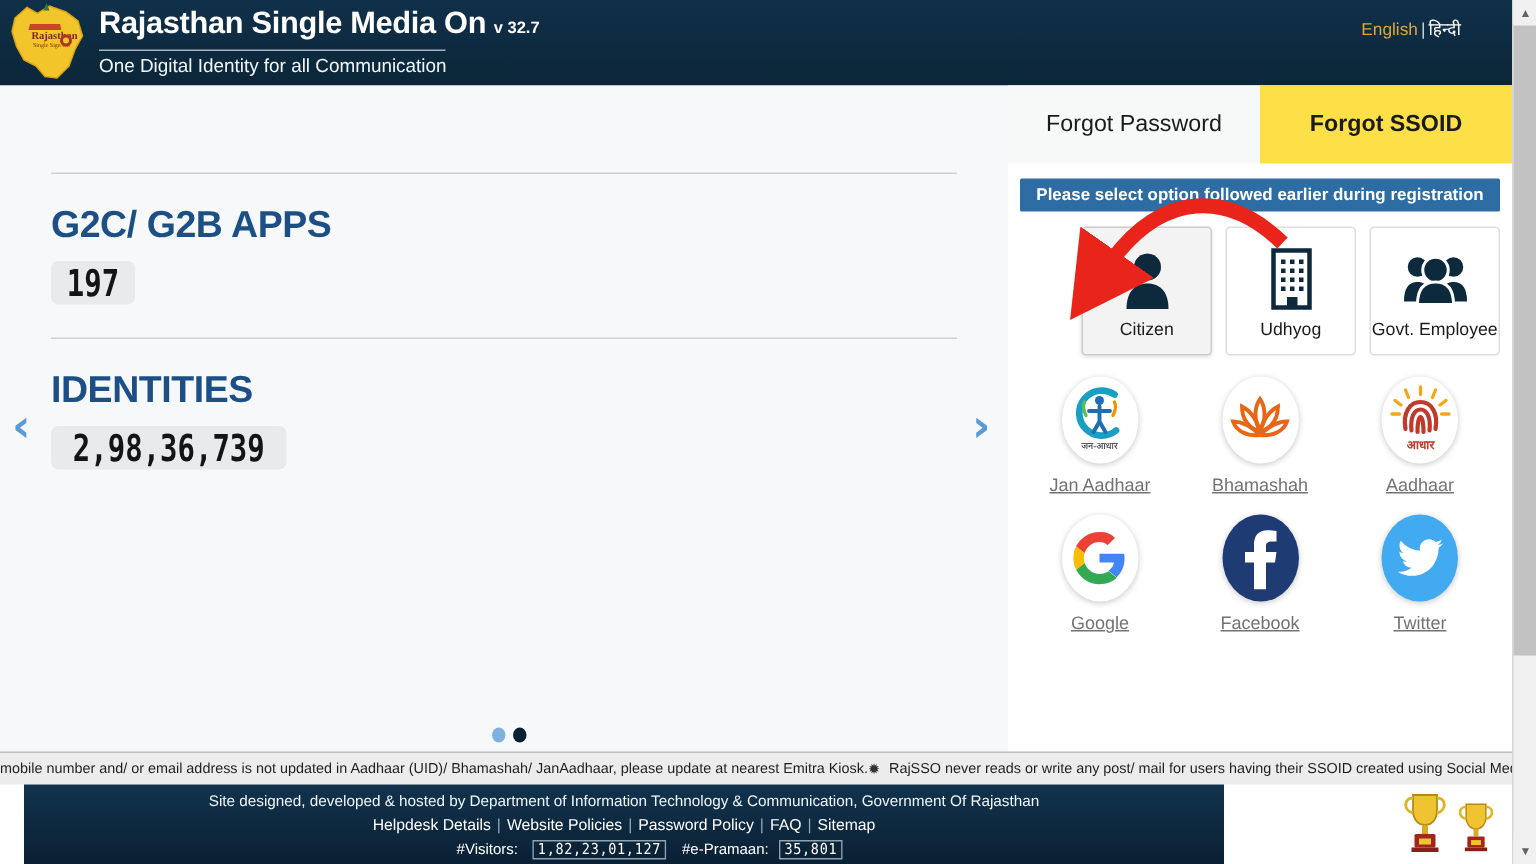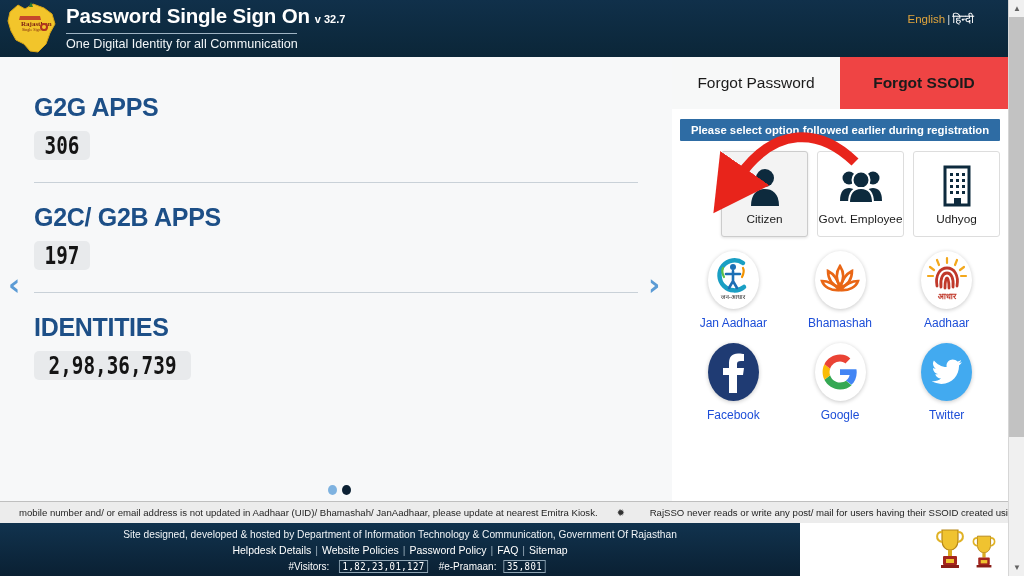--- a/index.html
+++ b/index.html
@@ -74,21 +74,21 @@
   .right-pane {
     position: absolute; left: 672px; top: 57px; width: 336px; height: 444px;
     background: #ffffff;
   }
   .tabs { display: flex; height: 52px; align-items: stretch; }
   .tab {
     flex: 1; display: flex; align-items: center; justify-content: center;
     font-size: 15.5px; color: #1b1b1b; cursor: pointer;
   }
   .tab.inactive { background: #f7f8f8; font-weight: normal; }
-  .tab.active { background: #ef4444; font-weight: bold; }
+  .tab.active { background: #fde047; font-weight: bold; }
   .notice-bar {
     margin: 10px 8px 0 8px; height: 22px;
     background: #2e6ca4; color: #ffffff;
     display: flex; align-items: center; justify-content: center;
     font-size: 11.3px; font-weight: bold; border-radius: 1px;
     white-space: nowrap; overflow: hidden;
   }
   .opt-row {
     display: flex; gap: 9px; margin: 10px 8px 0 8px;
   }
@@ -101,35 +101,35 @@
   .opt-label { font-size: 11.8px; color: #1b1b1b; }
   .opt-icon { width: 46px; height: 48px; display: flex; align-items: center; justify-content: center; }
 
   .idp-row { display: flex; margin: 14px 8px 0 8px; }
   .idp { flex: 1; display: flex; flex-direction: column; align-items: center; cursor: pointer; }
   .idp-badge {
     width: 51px; height: 58px; border-radius: 50%;
     background: #ffffff; box-shadow: 0 1px 4px rgba(0,0,0,.22);
     display: flex; align-items: center; justify-content: center; overflow: hidden;
   }
-  .idp-label { font-size: 12px; color: #1d4ed8; margin-top: 7px; }
+  .idp-label { font-size: 12px; color: #737373; margin-top: 7px; text-decoration: underline; }
 
   
   .marquee {
     position: absolute; left: 0; top: 501px; width: 1008px; height: 22px;
     background: #ececec; border-top: 1px solid #bfbfbf;
     display: flex; align-items: center; overflow: hidden;
     font-size: 9.6px; color: #1f1f1f; white-space: nowrap;
   }
-  .marquee span { padding-left: 19px; }
+  .marquee span { padding-left: 0; }
   .mq-star { color: #333; padding: 0 6px 0 10px; }
 
   
   .footer {
-    position: absolute; left: 0; top: 523px; width: 800px; height: 53px;
+    position: absolute; left: 16px; top: 523px; width: 800px; height: 53px;
     background: #0e2b42;
     background: linear-gradient(180deg,#11334e 0%, #0a2033 100%);
     color: #ffffff; text-align: center; padding-top: 6px;
   }
   .f-line1 { font-size: 10.2px; color: #f0f4f7; }
   .f-line2 { font-size: 10.5px; margin-top: 4px; }
   .f-line2 a { color: #ffffff; text-decoration: none; }
   .f-line2 .bar { color: #94a8b6; margin: 0 4px; }
   .f-line3 { font-size: 10px; margin-top: 4px; display: flex; align-items: center; justify-content: center; gap: 5px; margin-left: 37px; }
   .f-counter {
@@ -163,39 +163,33 @@
         <path d="M10 12 L18 5 L25 9 L33 4 L44 8 L52 14 L55 24 L50 33 L46 44 L38 52 L30 51 L24 44 L16 40 L11 31 L8 21 Z" fill="#f2c52b" stroke="#d9a516" stroke-width="1"></path>
         <path d="M20 16 L40 16 L41 20 L19 20 Z" fill="#c0392b" opacity=".9"></path>
         <text x="21" y="26" font-family="Liberation Serif, serif" font-size="7" fill="#7a1f12" font-weight="bold">Rajasthan</text>
         <text x="22" y="31" font-family="Liberation Serif, serif" font-size="4" fill="#7a1f12">Single Sign On</text>
         <circle cx="44" cy="27" r="4" fill="#b0341f"></circle>
         <circle cx="44" cy="27" r="2" fill="#f2c52b"></circle>
         <path d="M31 2 L33 7 L29 7 Z" fill="#2e7d32"></path>
       </svg>
     </div>
     <div class="brand">
-      <div class="brand-title"><span>Password Single Sign On</span><span class="brand-ver">v 32.7</span></div>
+      <div class="brand-title"><span>Rajasthan Single Media On</span><span class="brand-ver">v 32.7</span></div>
       <div class="brand-rule"></div>
       <div class="brand-sub">One Digital Identity for all Communication</div>
     </div>
     <div class="lang">
       <span class="en">English</span><span class="sep">|</span><span class="hi">हिन्दी</span>
     </div>
   </div>
 
   <div class="left-pane">
 
     <div style="padding-top:36px"></div>
 
-    <div class="stat-block">
-      <div class="stat-title">G2G APPS</div>
-      <div class="counter">
-        <span class="d">306</span>
-      </div>
-    </div>
 
     <div class="divider"></div>
 
     <div class="stat-block" style="margin-top:20px">
       <div class="stat-title">G2C/ G2B APPS</div>
       <div class="counter">
         <span class="d">197</span>
       </div>
     </div>
 
@@ -229,34 +223,20 @@
     <div class="opt-row">
 
       <div class="opt-card selected">
         <div class="opt-icon">
           <svg width="34" height="40" viewBox="0 0 34 40">
             <circle cx="17" cy="12" r="9" fill="#0d2a3d"></circle>
             <path d="M3 40 C3 27 10 23 17 23 C24 23 31 27 31 40 Z" fill="#0d2a3d"></path>
           </svg>
         </div>
         <div class="opt-label">Citizen</div>
-      </div>
-
-      <div class="opt-card">
-        <div class="opt-icon">
-          <svg width="44" height="38" viewBox="0 0 44 38">
-            <circle cx="10" cy="11" r="6.5" fill="#0d2a3d"></circle>
-            <path d="M1 34 C1 24 5 21 10 21 C15 21 19 24 19 34 Z" fill="#0d2a3d"></path>
-            <circle cx="34" cy="11" r="6.5" fill="#0d2a3d"></circle>
-            <path d="M25 34 C25 24 29 21 34 21 C39 21 43 24 43 34 Z" fill="#0d2a3d"></path>
-            <circle cx="22" cy="13" r="8.5" fill="#0d2a3d" stroke="#ffffff" stroke-width="2"></circle>
-            <path d="M10 36 C10 25 15 21 22 21 C29 21 34 25 34 36 Z" fill="#0d2a3d" stroke="#ffffff" stroke-width="2"></path>
-          </svg>
-        </div>
-        <div class="opt-label">Govt. Employee</div>
       </div>
 
       <div class="opt-card">
         <div class="opt-icon">
           <svg width="30" height="42" viewBox="0 0 30 42">
             <rect x="3" y="2" width="24" height="38" fill="#ffffff" stroke="#0d2a3d" stroke-width="3"></rect>
             <g fill="#0d2a3d">
               <rect x="8" y="8" width="3" height="3"></rect>
                 <rect x="14" y="8" width="3" height="3"></rect>
                 <rect x="20" y="8" width="3" height="3"></rect>
@@ -268,20 +248,34 @@
                 <rect x="20" y="20" width="3" height="3"></rect>
               <rect x="8" y="26" width="3" height="3"></rect>
                 <rect x="14" y="26" width="3" height="3"></rect>
                 <rect x="20" y="26" width="3" height="3"></rect>
             </g>
             <rect x="12" y="33" width="7" height="7" fill="#0d2a3d"></rect>
           </svg>
         </div>
         <div class="opt-label">Udhyog</div>
       </div>
+
+      <div class="opt-card">
+        <div class="opt-icon">
+          <svg width="44" height="38" viewBox="0 0 44 38">
+            <circle cx="10" cy="11" r="6.5" fill="#0d2a3d"></circle>
+            <path d="M1 34 C1 24 5 21 10 21 C15 21 19 24 19 34 Z" fill="#0d2a3d"></path>
+            <circle cx="34" cy="11" r="6.5" fill="#0d2a3d"></circle>
+            <path d="M25 34 C25 24 29 21 34 21 C39 21 43 24 43 34 Z" fill="#0d2a3d"></path>
+            <circle cx="22" cy="13" r="8.5" fill="#0d2a3d" stroke="#ffffff" stroke-width="2"></circle>
+            <path d="M10 36 C10 25 15 21 22 21 C29 21 34 25 34 36 Z" fill="#0d2a3d" stroke="#ffffff" stroke-width="2"></path>
+          </svg>
+        </div>
+        <div class="opt-label">Govt. Employee</div>
+      </div>
     </div>
 
     <div class="idp-row">
 
       <div class="idp">
         <div class="idp-badge">
           <svg width="46" height="50" viewBox="0 0 46 50">
             <path d="M12 10 C5 20 8 34 23 38 C38 34 41 20 34 10 C31 18 28 22 23 22 C18 22 15 18 12 10 Z" fill="#17a3b8" opacity="0"></path>
             <path d="M33 8 A15 15 0 1 0 34 32" fill="none" stroke="#1a9fc4" stroke-width="4.5" stroke-linecap="round"></path>
             <circle cx="23" cy="12" r="3" fill="#1c6fb5"></circle>
@@ -329,38 +323,38 @@
             <text x="23" y="44" text-anchor="middle" font-family="Liberation Serif, serif" font-size="8" fill="#c0392b" font-weight="bold">आधार</text>
           </svg>
         </div>
         <div class="idp-label">Aadhaar</div>
       </div>
     </div>
 
     <div class="idp-row" style="margin-top:13px">
 
       <div class="idp">
-        <div class="idp-badge" style="background:#1f3b73">
-          <svg width="26" height="42" viewBox="0 0 26 42">
-            <path d="M17 42 L17 24 L23 24 L24 17 L17 17 L17 13 C17 11 18 10 21 10 L24 10 L24 3 C23 3 21 2.5 18 2.5 C12 2.5 9 6 9 12 L9 17 L3 17 L3 24 L9 24 L9 42 Z" fill="#ffffff"></path>
-          </svg>
-        </div>
-        <div class="idp-label">Facebook</div>
-      </div>
-
-      <div class="idp">
         <div class="idp-badge" style="background:#ffffff">
           <svg width="38" height="38" viewBox="0 0 48 48">
             <path fill="#4285F4" d="M45.1 24.5c0-1.6-.1-2.8-.4-4.1H24v7.4h12.1c-.2 2-1.6 5-4.6 7l7 5.4c4.1-3.8 6.6-9.4 6.6-15.7z"></path>
             <path fill="#34A853" d="M24 46c6 0 11-2 14.6-5.4l-7-5.4c-1.9 1.3-4.4 2.2-7.6 2.2-5.8 0-10.7-3.9-12.5-9.2l-7.2 5.6C7.9 41 15.4 46 24 46z"></path>
             <path fill="#FBBC05" d="M11.5 28.2c-.5-1.4-.7-2.8-.7-4.2s.3-2.9.7-4.2l-7.2-5.6C2.8 17.1 2 20.4 2 24s.8 6.9 2.3 9.8l7.2-5.6z"></path>
             <path fill="#EA4335" d="M24 10.6c3.3 0 5.5 1.4 6.8 2.6l6.2-6.1C33.9 3.6 30 2 24 2 15.4 2 7.9 7 4.3 14.2l7.2 5.6C13.3 14.5 18.2 10.6 24 10.6z"></path>
           </svg>
         </div>
         <div class="idp-label">Google</div>
+      </div>
+
+      <div class="idp">
+        <div class="idp-badge" style="background:#1f3b73">
+          <svg width="26" height="42" viewBox="0 0 26 42">
+            <path d="M17 42 L17 24 L23 24 L24 17 L17 17 L17 13 C17 11 18 10 21 10 L24 10 L24 3 C23 3 21 2.5 18 2.5 C12 2.5 9 6 9 12 L9 17 L3 17 L3 24 L9 24 L9 42 Z" fill="#ffffff"></path>
+          </svg>
+        </div>
+        <div class="idp-label">Facebook</div>
       </div>
 
       <div class="idp">
         <div class="idp-badge" style="background:#42aaf0">
           <svg width="32" height="28" viewBox="0 0 32 28">
             <path fill="#ffffff" d="M31 4.3c-1.1.5-2.3.8-3.5 1 1.3-.8 2.2-2 2.7-3.4-1.2.7-2.5 1.2-3.9 1.5C25.1 2.2 23.5 1.5 21.7 1.5c-3.4 0-6.2 2.8-6.2 6.2 0 .5.1 1 .2 1.4C10.5 8.8 5.9 6.3 2.9 2.5 2.3 3.4 2 4.5 2 5.6c0 2.1 1.1 4 2.8 5.1-1 0-2-.3-2.8-.8v.1c0 3 2.1 5.5 5 6.1-.5.1-1 .2-1.6.2-.4 0-.8 0-1.2-.1.8 2.5 3.1 4.3 5.8 4.3-2.1 1.7-4.8 2.7-7.7 2.7-.5 0-1 0-1.5-.1 2.8 1.8 6 2.8 9.5 2.8 11.4 0 17.7-9.5 17.7-17.7v-.8C29.1 6.6 30.1 5.5 31 4.3z"></path>
           </svg>
         </div>
         <div class="idp-label">Twitter</div>
       </div>

